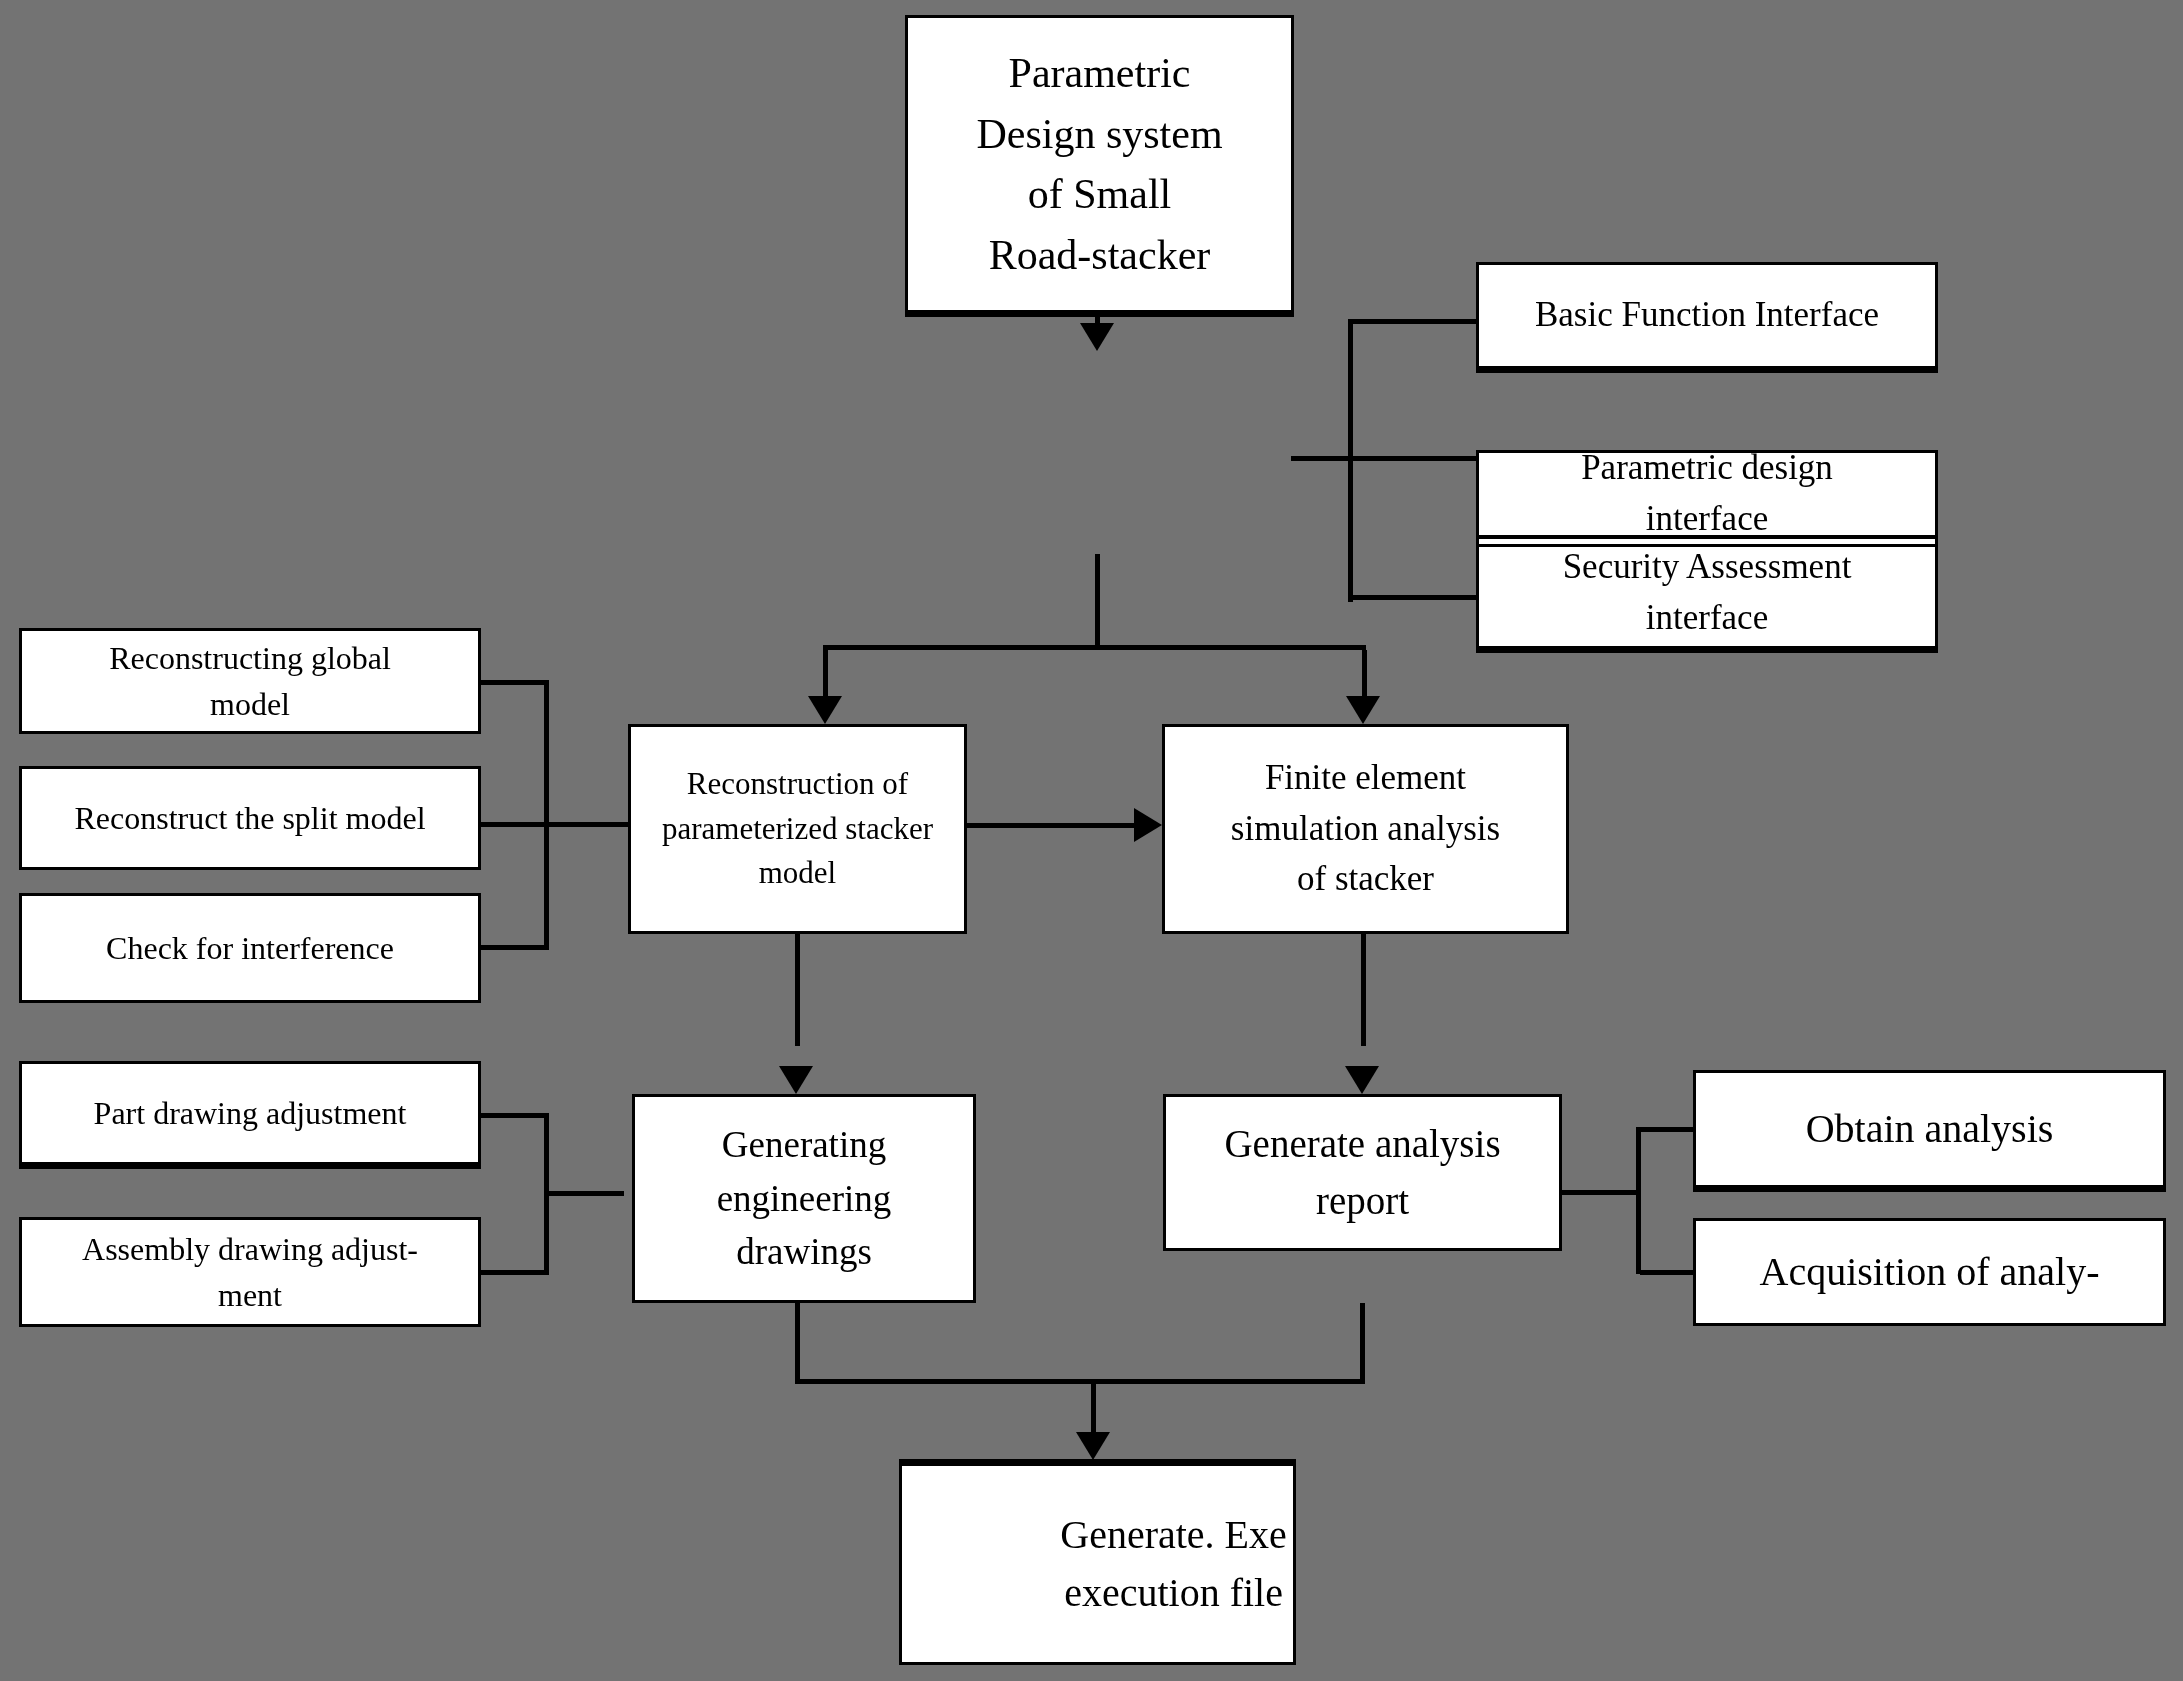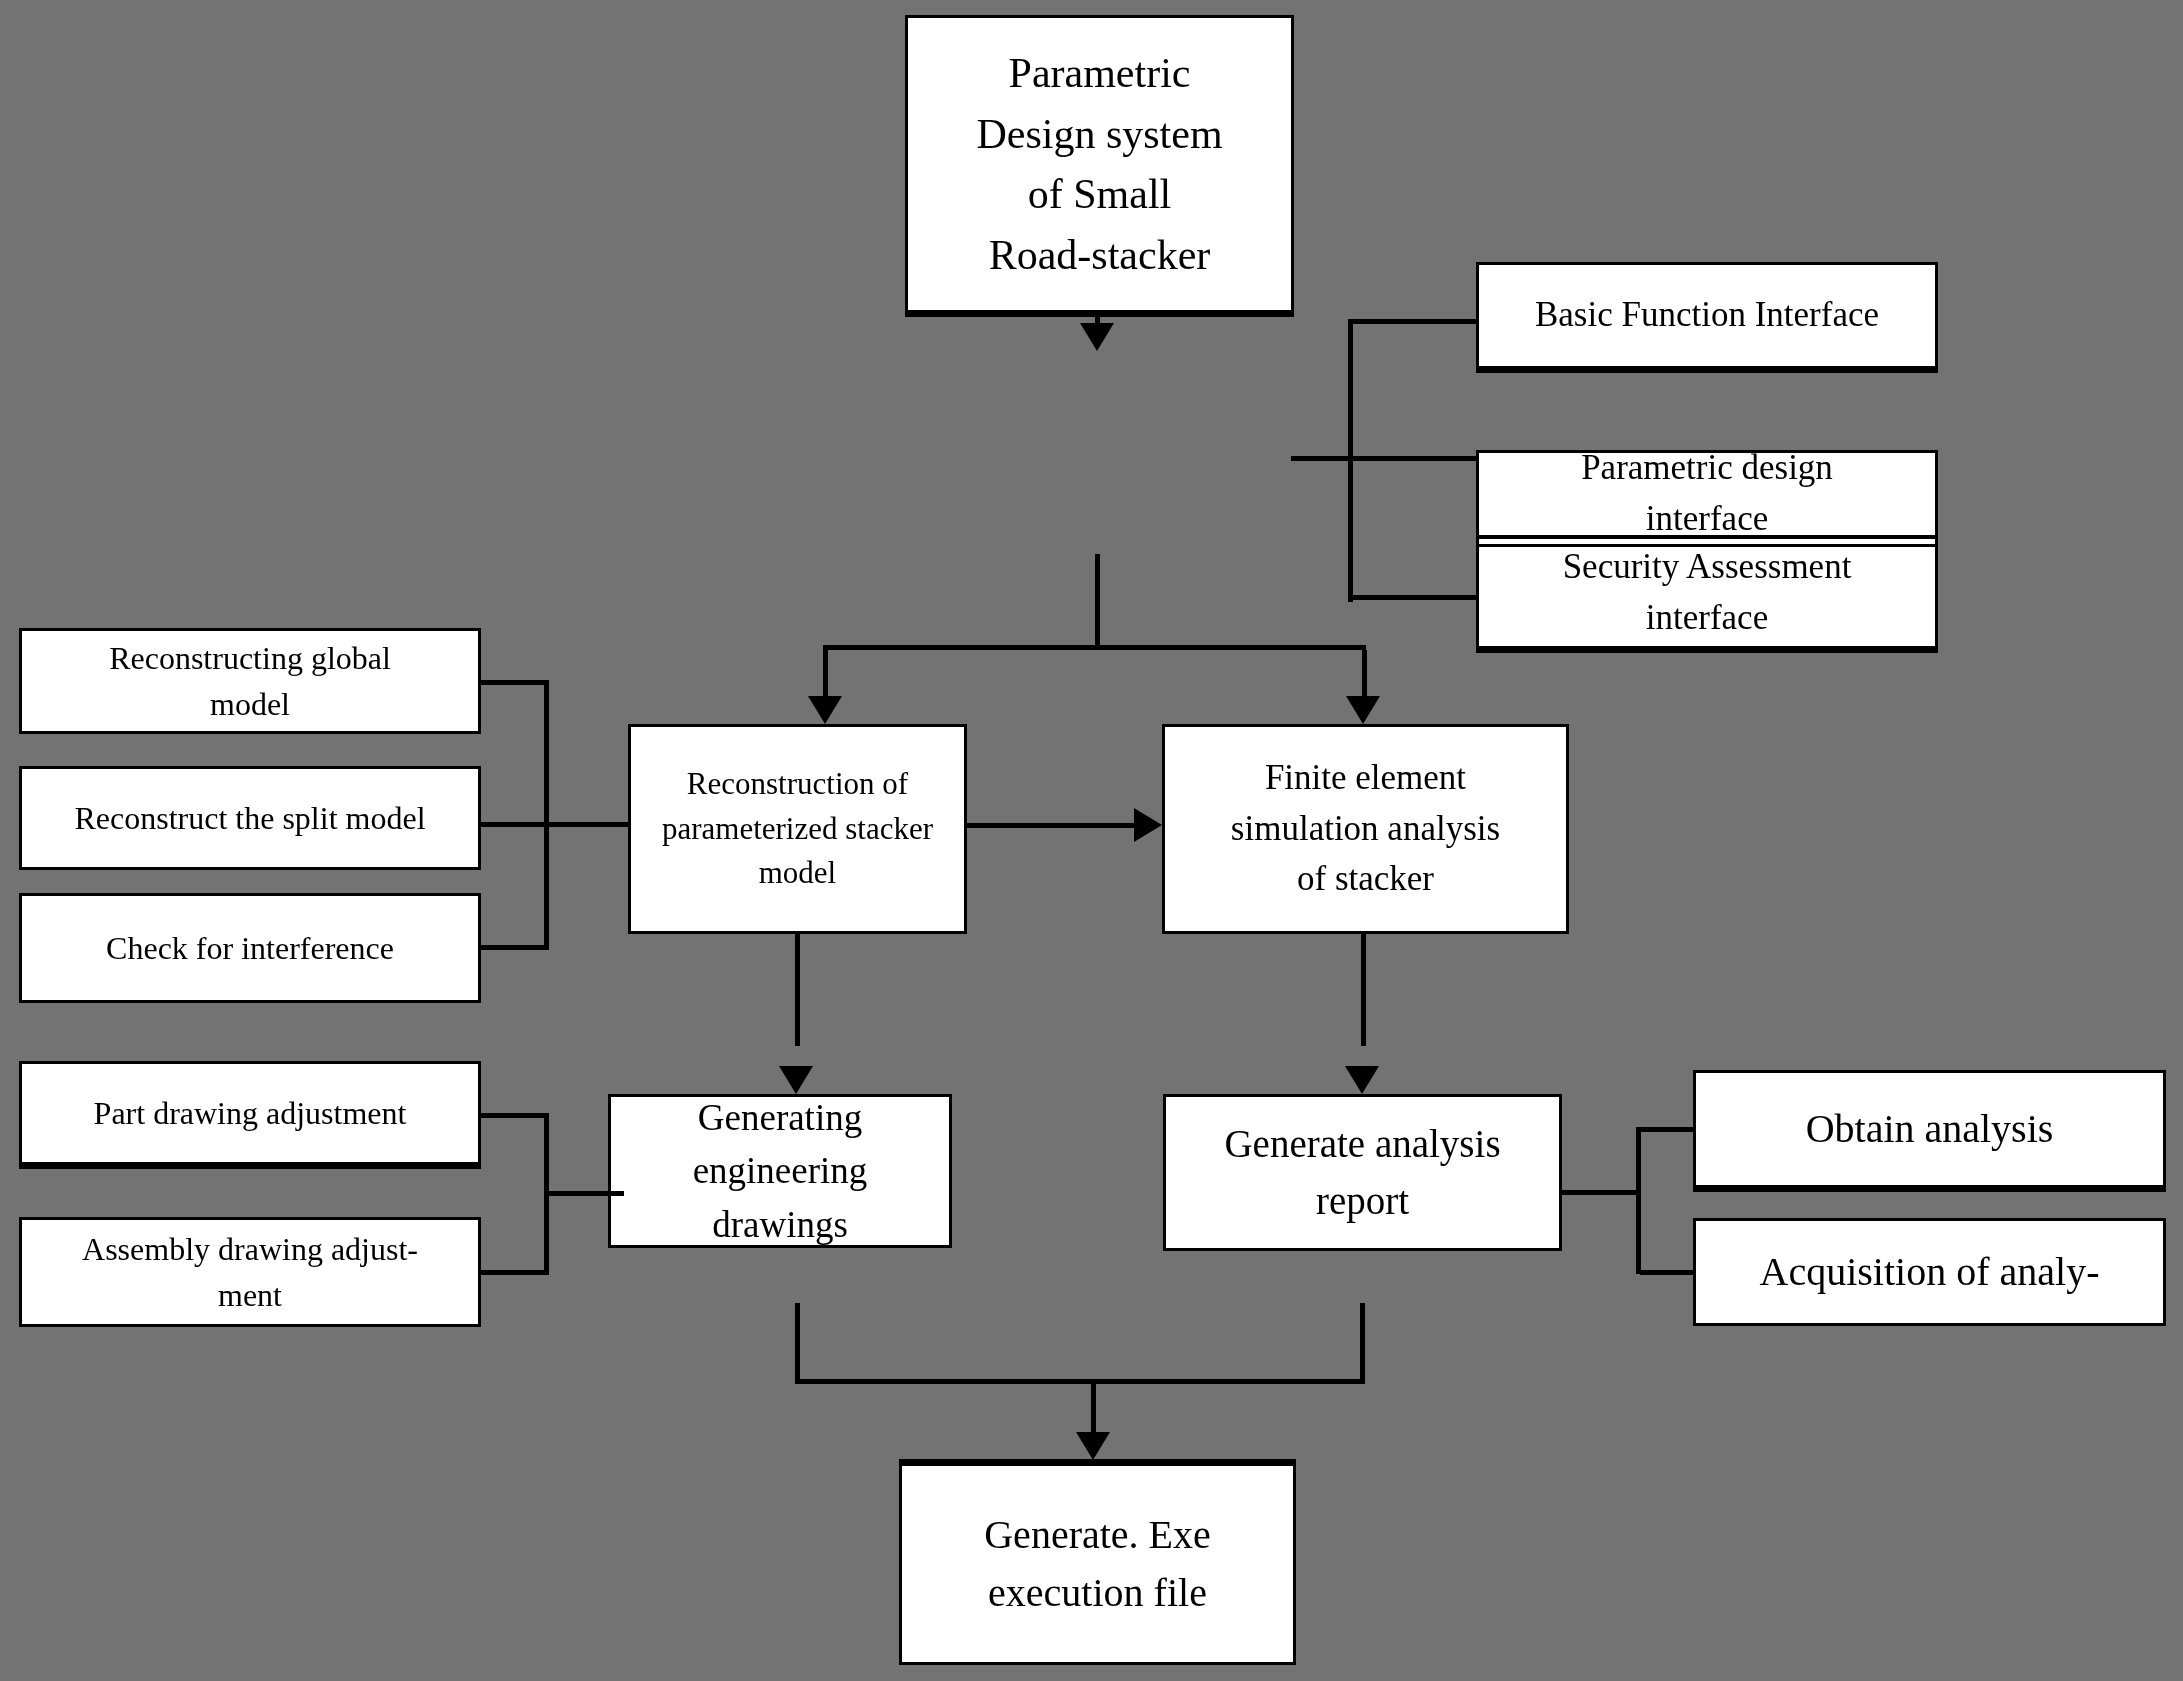--- a/index.html
+++ b/index.html
@@ -134,40 +134,40 @@
 
   <div class="node fs-left shadow-b" style="left:19px; top:1061px; width:462px; height:108px;">
     <span class="label">Part drawing adjustment</span>
   </div>
 
   <div class="node fs-left" style="left:19px; top:1217px; width:462px; height:110px;">
     <span class="label">Assembly drawing adjust-
 ment</span>
   </div>
 
-  <div class="node fs-gen" style="left:608px; top:1094px; width:344px; height:154px;">
+  <div class="node fs-gen" style="left:632px; top:1094px; width:344px; height:209px;">
     <span class="label">Generating
 engineering
 drawings</span>
   </div>
 
   <div class="node fs-report" style="left:1163px; top:1094px; width:399px; height:157px;">
     <span class="label">Generate analysis
 report</span>
   </div>
 
   <div class="node fs-side shadow-b" style="left:1693px; top:1070px; width:473px; height:122px;">
     <span class="label">Obtain analysis</span>
   </div>
 
   <div class="node fs-side" style="left:1693px; top:1218px; width:473px; height:108px;">
     <span class="label">Acquisition of analy-</span>
   </div>
 
-  <div class="node fs-exe shadow-t" style="left:899px; top:1459px; width:397px; height:206px;">
+  <div class="node fs-exe shadow-t" style="left:899px; top:1459px; width:397px; height:206px;justify-content:flex-end;">
     <span class="label">Generate. Exe
 execution file</span>
   </div>
 
   <div class="v-line" style="left:1095px; top:317px; height:21.6px;"></div>
   <div class="arrow-down" style="left:1080px; top:323px;"></div>
 
   <div class="h-line" style="left:1291px; top:456px; width:62px;"></div>
   <div class="v-line" style="left:1348px; top:319px; height:283px;"></div>
   <div class="h-line" style="left:1351px; top:319px; width:126px;"></div>

